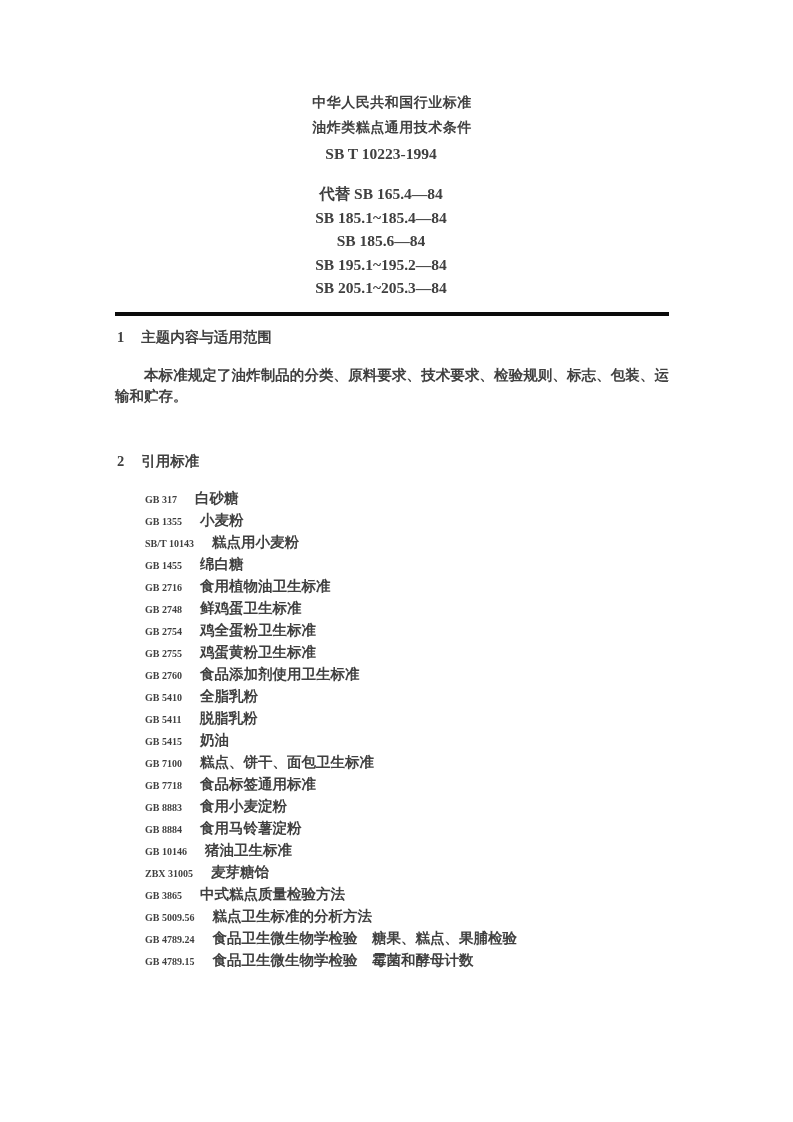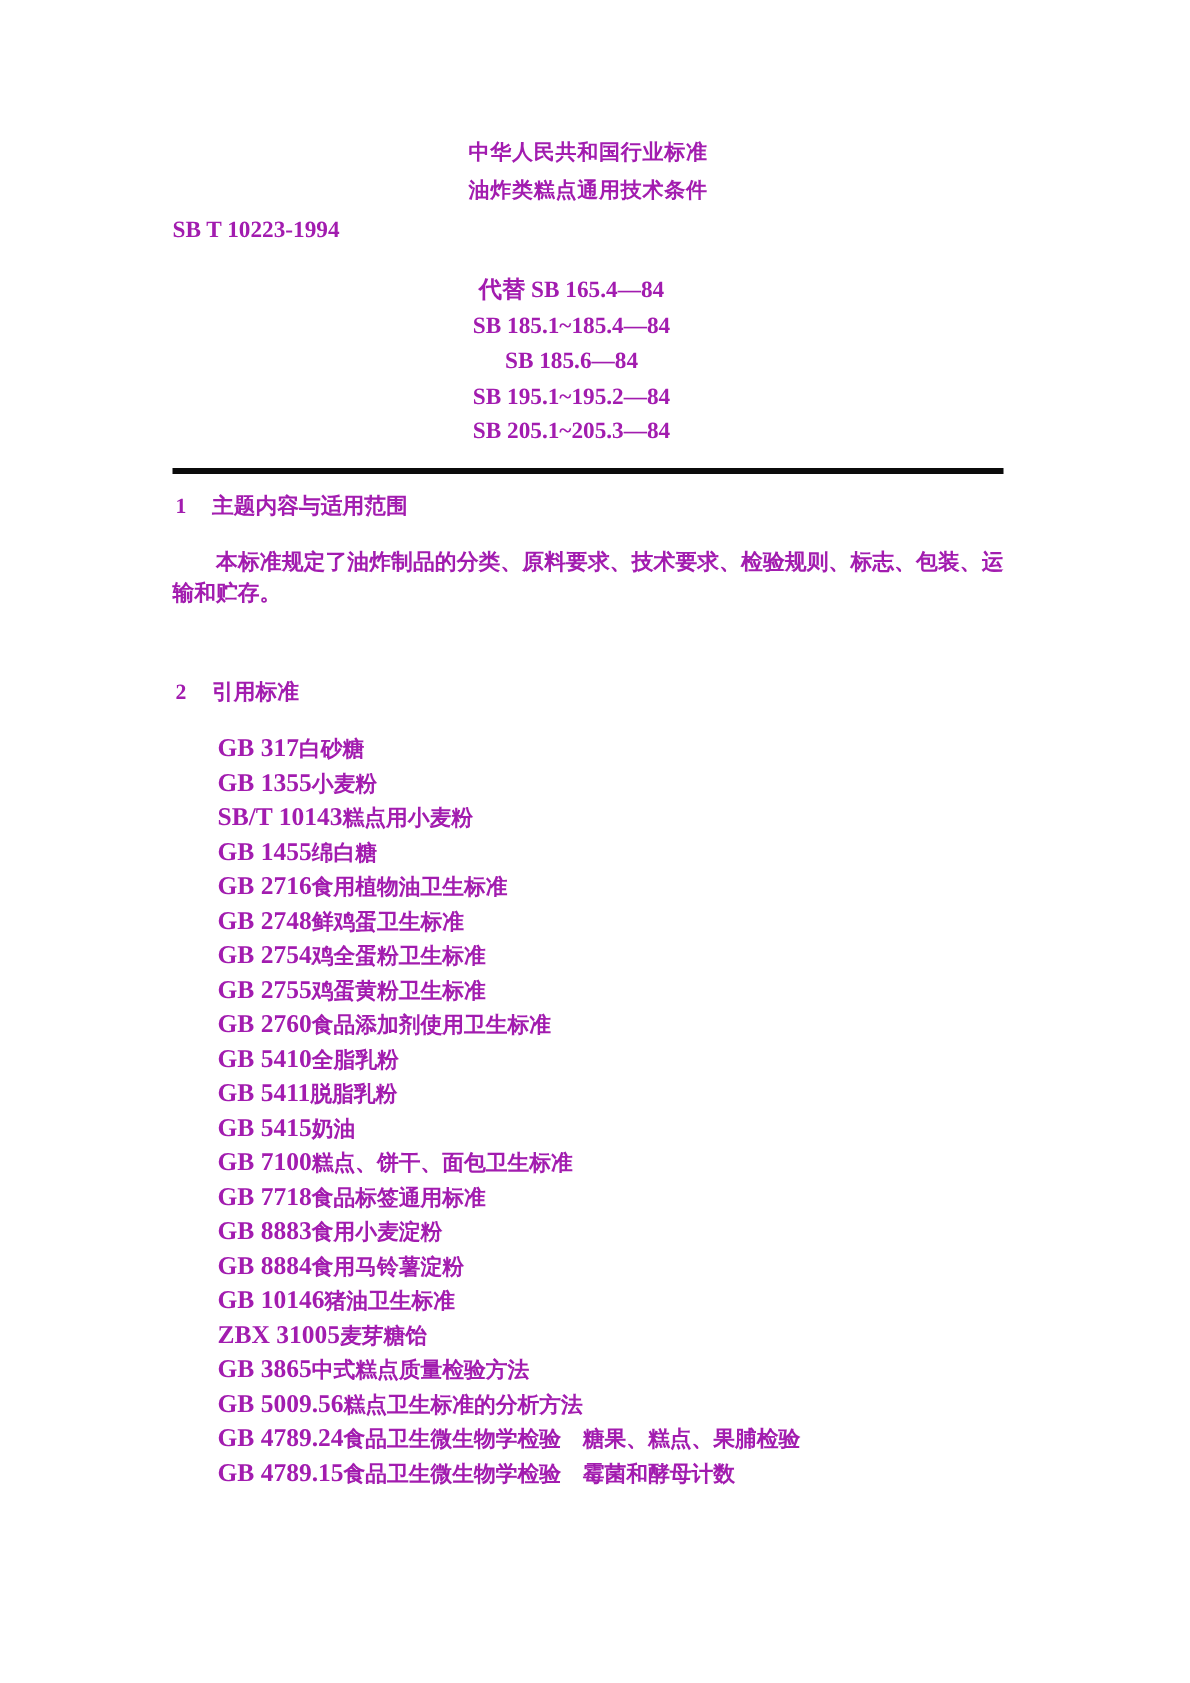--- a/index.html
+++ b/index.html
@@ -6,21 +6,21 @@
   body {
     background: #888;
     font-family: "Liberation Serif", serif;
   }
   .page {
     position: relative;
     width: 793px;
     height: 1122px;
     margin: 0 auto;
     background: #ffffff;
-    color: #a21caf;
+    color: #404040;
     overflow: hidden;
   }
   .content {
     position: absolute;
     left: 115px;
     top: 0;
     width: 554px;
   }
   
   .title-block {
@@ -34,21 +34,21 @@
     font-size: 14px;
     line-height: 25px;
     letter-spacing: 0.5px;
   }
   
   .std-code {
     position: absolute;
     top: 145px;
     left: 0;
     width: 554px;
-    text-align: left;
+    text-align: center;
     padding-right: 22px;
     box-sizing: border-box;
     font-family: "Liberation Serif", serif;
     font-weight: bold;
     font-size: 15.5px;
   }
   
   .replaces-block {
     position: absolute;
     top: 182px;
@@ -110,25 +110,26 @@
     top: 488px;
     left: 30px;
     width: 524px;
     font-size: 14.5px;
     line-height: 21px;
   }
   .ref-row { white-space: nowrap; }
   .ref-code {
     font-family: "Liberation Serif", serif;
     font-weight: bold;
-    font-size: 17px;
+    font-size: 10px;
   }
   .ref-name {
     font-family: "DejaVu Sans", sans-serif;
     font-weight: bold;
+    margin-left: 18px;
   }
 </style>
 </head>
 <body>
 
 <div class="page">
   <div class="content">
 
     <div class="title-block">
       <div>中华人民共和国行业标准</div>

